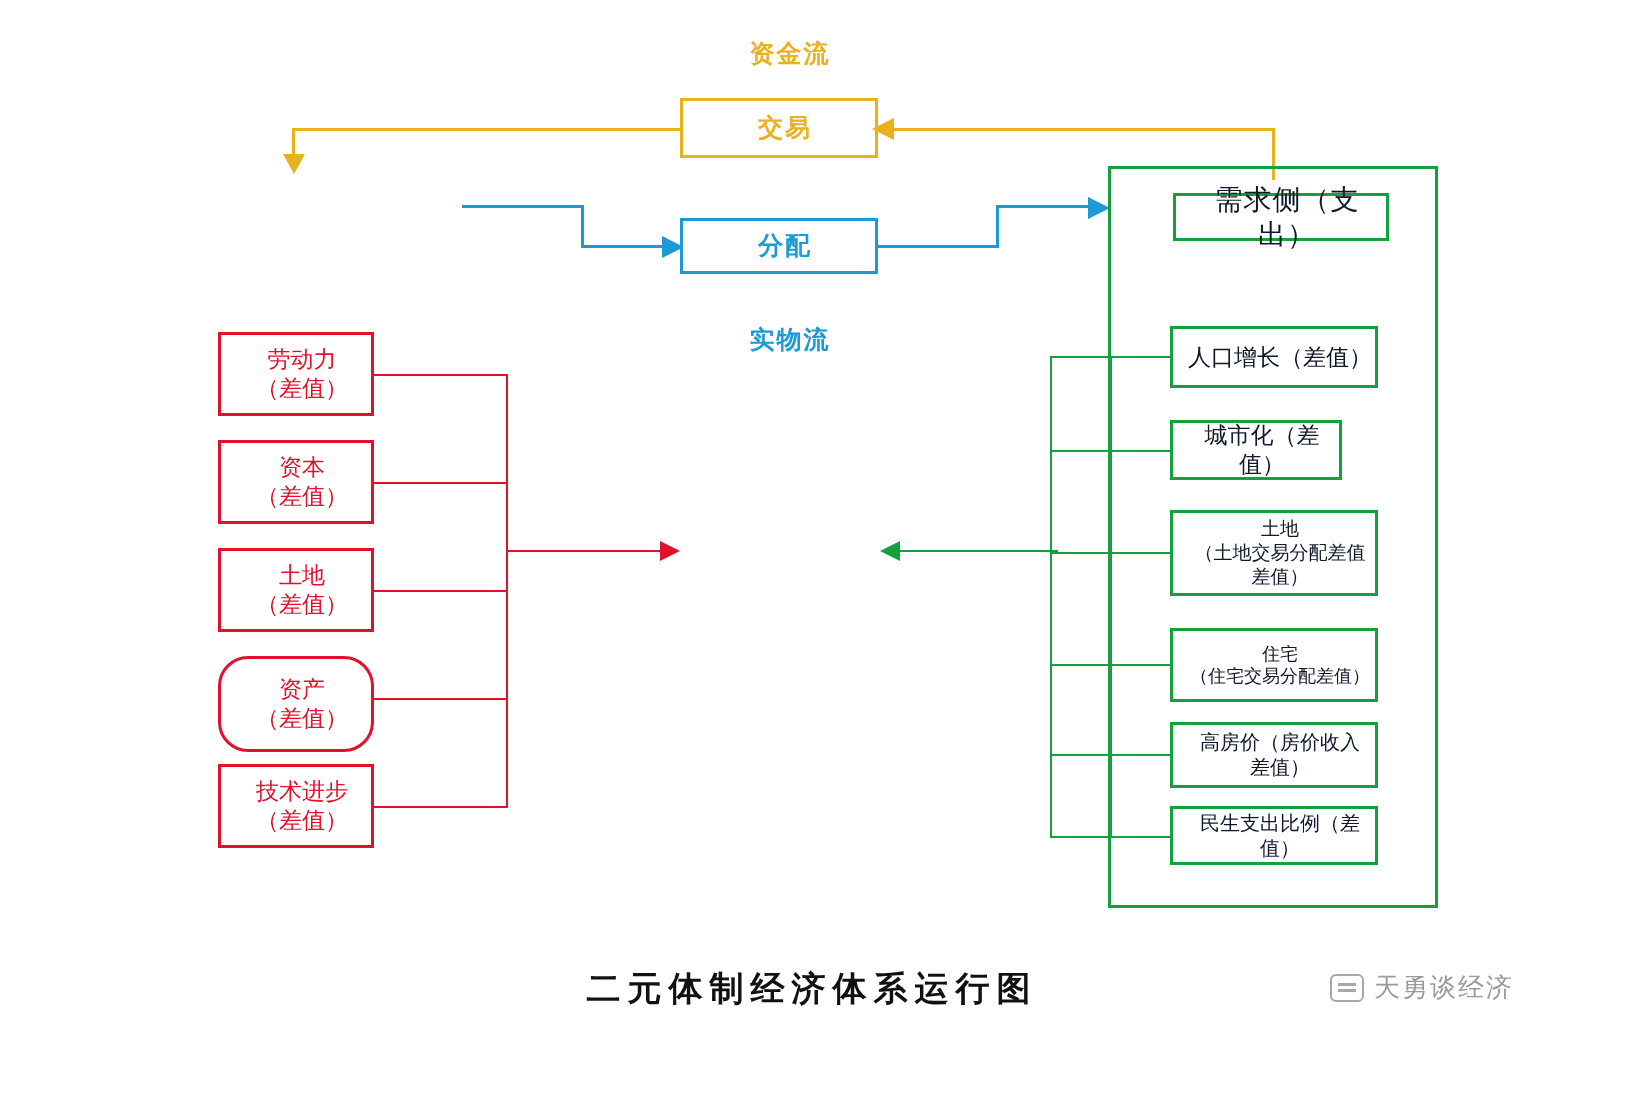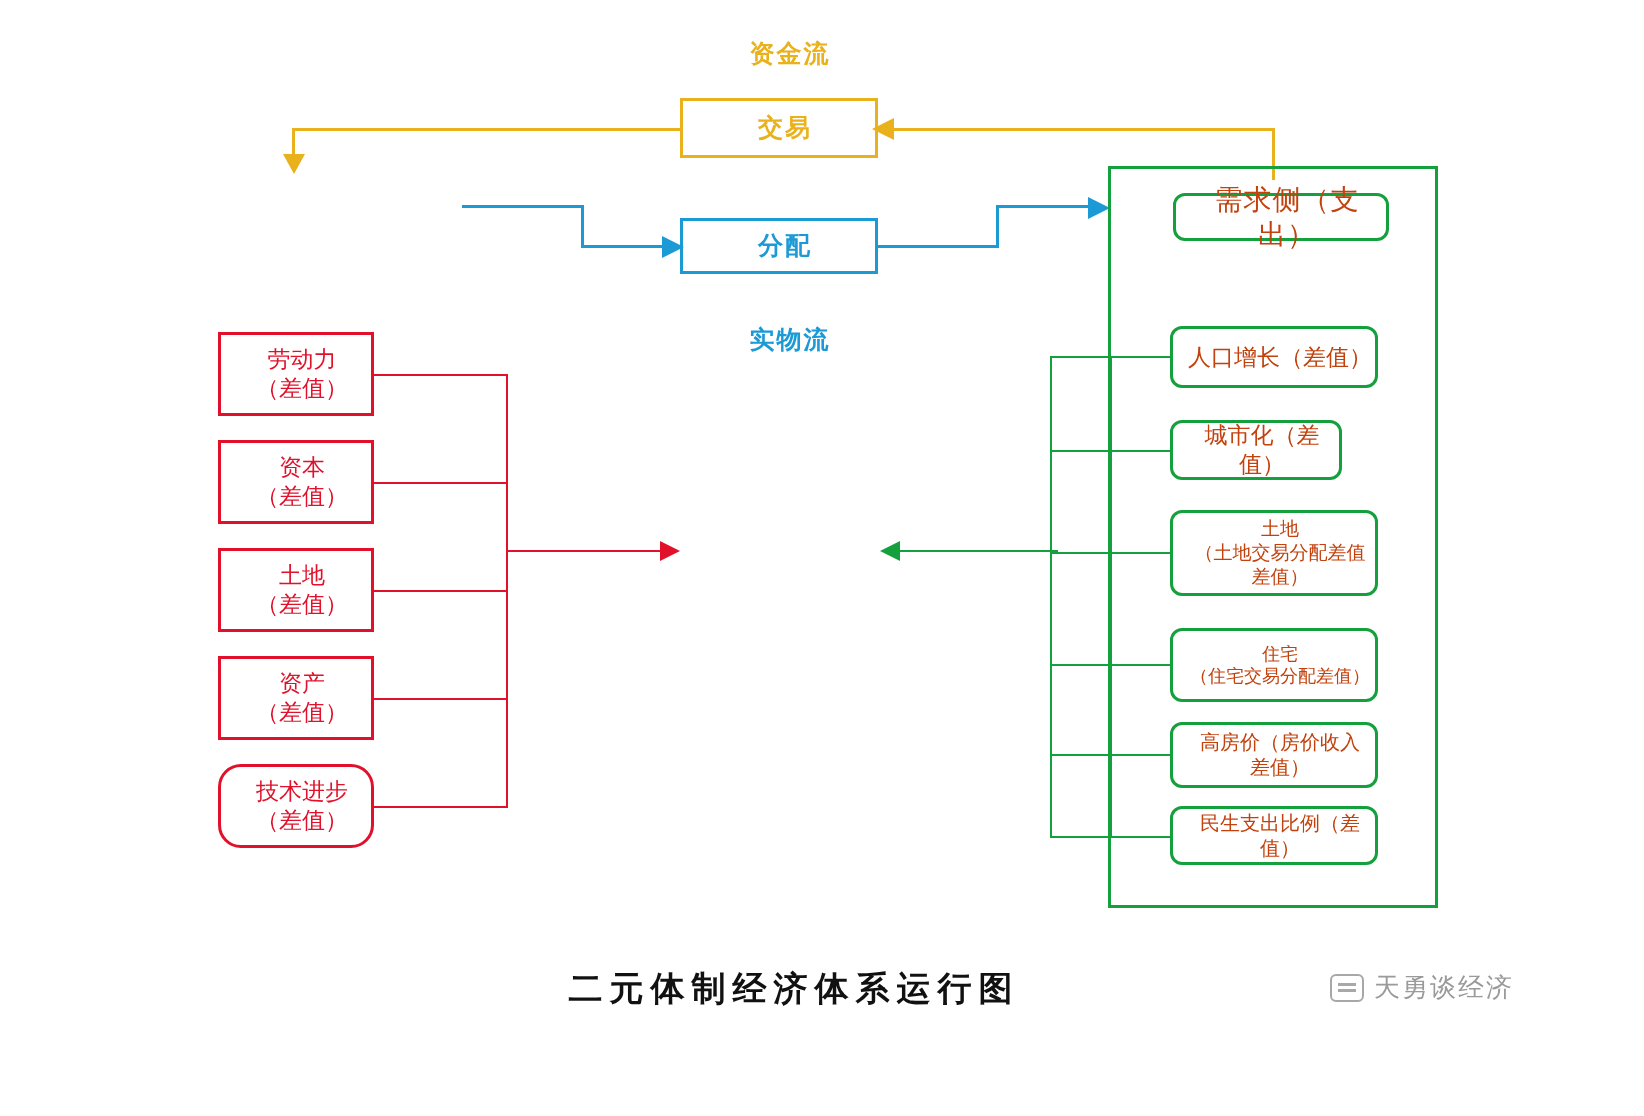--- a/index.html
+++ b/index.html
@@ -33,21 +33,21 @@
     white-space: pre-line;
     line-height: 1.25;
     padding-left: 12px;
   }
   .line {
     position: absolute;
   }
 
   
   .red      { color: #e1112b; }
-  .green    { color: #c2410c; border-radius: 12px; }
+  .green    { color: #0f172a; }
   .blue     { color: #1b9ad6; }
   .gold     { color: #e9b11b; }
   .dark     { color: #4a4a4a; }
 
   .bd-red   { border: 3px solid #e1112b; }
   .bd-green { border: 3px solid #14a03c; }
   .bd-blue  { border: 3px solid #1b9ad6; }
   .bd-gold  { border: 3px solid #e9b11b; }
   .bd-dark  { border: 3px solid #8c8c8c; }
 
@@ -166,25 +166,25 @@
 （差值）</span>
   </div>
   <div class="boxed bd-red red factor" style="left:218px; top:440px; width:156px; height:84px;">
     <span>资本
 （差值）</span>
   </div>
   <div class="boxed bd-red red factor" style="left:218px; top:548px; width:156px; height:84px;">
     <span>土地
 （差值）</span>
   </div>
-  <div class="boxed bd-red red factor" style="left:218px; top:656px; width:156px; height:84px;">
+  <div class="boxed bd-red red factor" style="left:218px; top:656px; width:156px; height:96px;border-radius:30px;">
     <span>资产
 （差值）</span>
   </div>
-  <div class="boxed bd-red red factor" style="left:218px; top:764px; width:156px; height:84px;border-radius:23px;">
+  <div class="boxed bd-red red factor" style="left:218px; top:764px; width:156px; height:84px;">
     <span>技术进步
 （差值）</span>
   </div>
 
   <div class="line bg-red" style="left:374px; top:374px; width:134px; height:2px;"></div>
   <div class="line bg-red" style="left:374px; top:482px; width:134px; height:2px;"></div>
   <div class="line bg-red" style="left:374px; top:590px; width:134px; height:2px;"></div>
   <div class="line bg-red" style="left:374px; top:698px; width:134px; height:2px;"></div>
   <div class="line bg-red" style="left:374px; top:806px; width:134px; height:2px;"></div>
   <div class="line bg-red" style="left:506px; top:374px; width:2px; height:434px;"></div>
@@ -232,20 +232,20 @@
 
   <div class="line bg-green" style="left:1050px; top:356px; width:120px; height:2px;"></div>
   <div class="line bg-green" style="left:1050px; top:450px; width:120px; height:2px;"></div>
   <div class="line bg-green" style="left:1050px; top:552px; width:120px; height:2px;"></div>
   <div class="line bg-green" style="left:1050px; top:664px; width:120px; height:2px;"></div>
   <div class="line bg-green" style="left:1050px; top:754px; width:120px; height:2px;"></div>
   <div class="line bg-green" style="left:1050px; top:836px; width:120px; height:2px;"></div>
   <div class="line bg-green" style="left:1050px; top:356px; width:2px; height:482px;"></div>
   <div class="line bg-green" style="left:1110px; top:356px; width:2px; height:482px;"></div>
 
-  <div class="caption" style="left:514px; top:966px; width:560px; text-align:center;">二元体制经济体系运行图</div>
+  <div class="caption" style="left:532px; top:966px; width:560px; text-align:center;">二元体制经济体系运行图</div>
 
   <div class="wm" style="left:1330px; top:970px;">
     <span class="wm-icon"></span>
     <span>天勇谈经济</span>
   </div>
 
 </div>
 
 </body></html>

